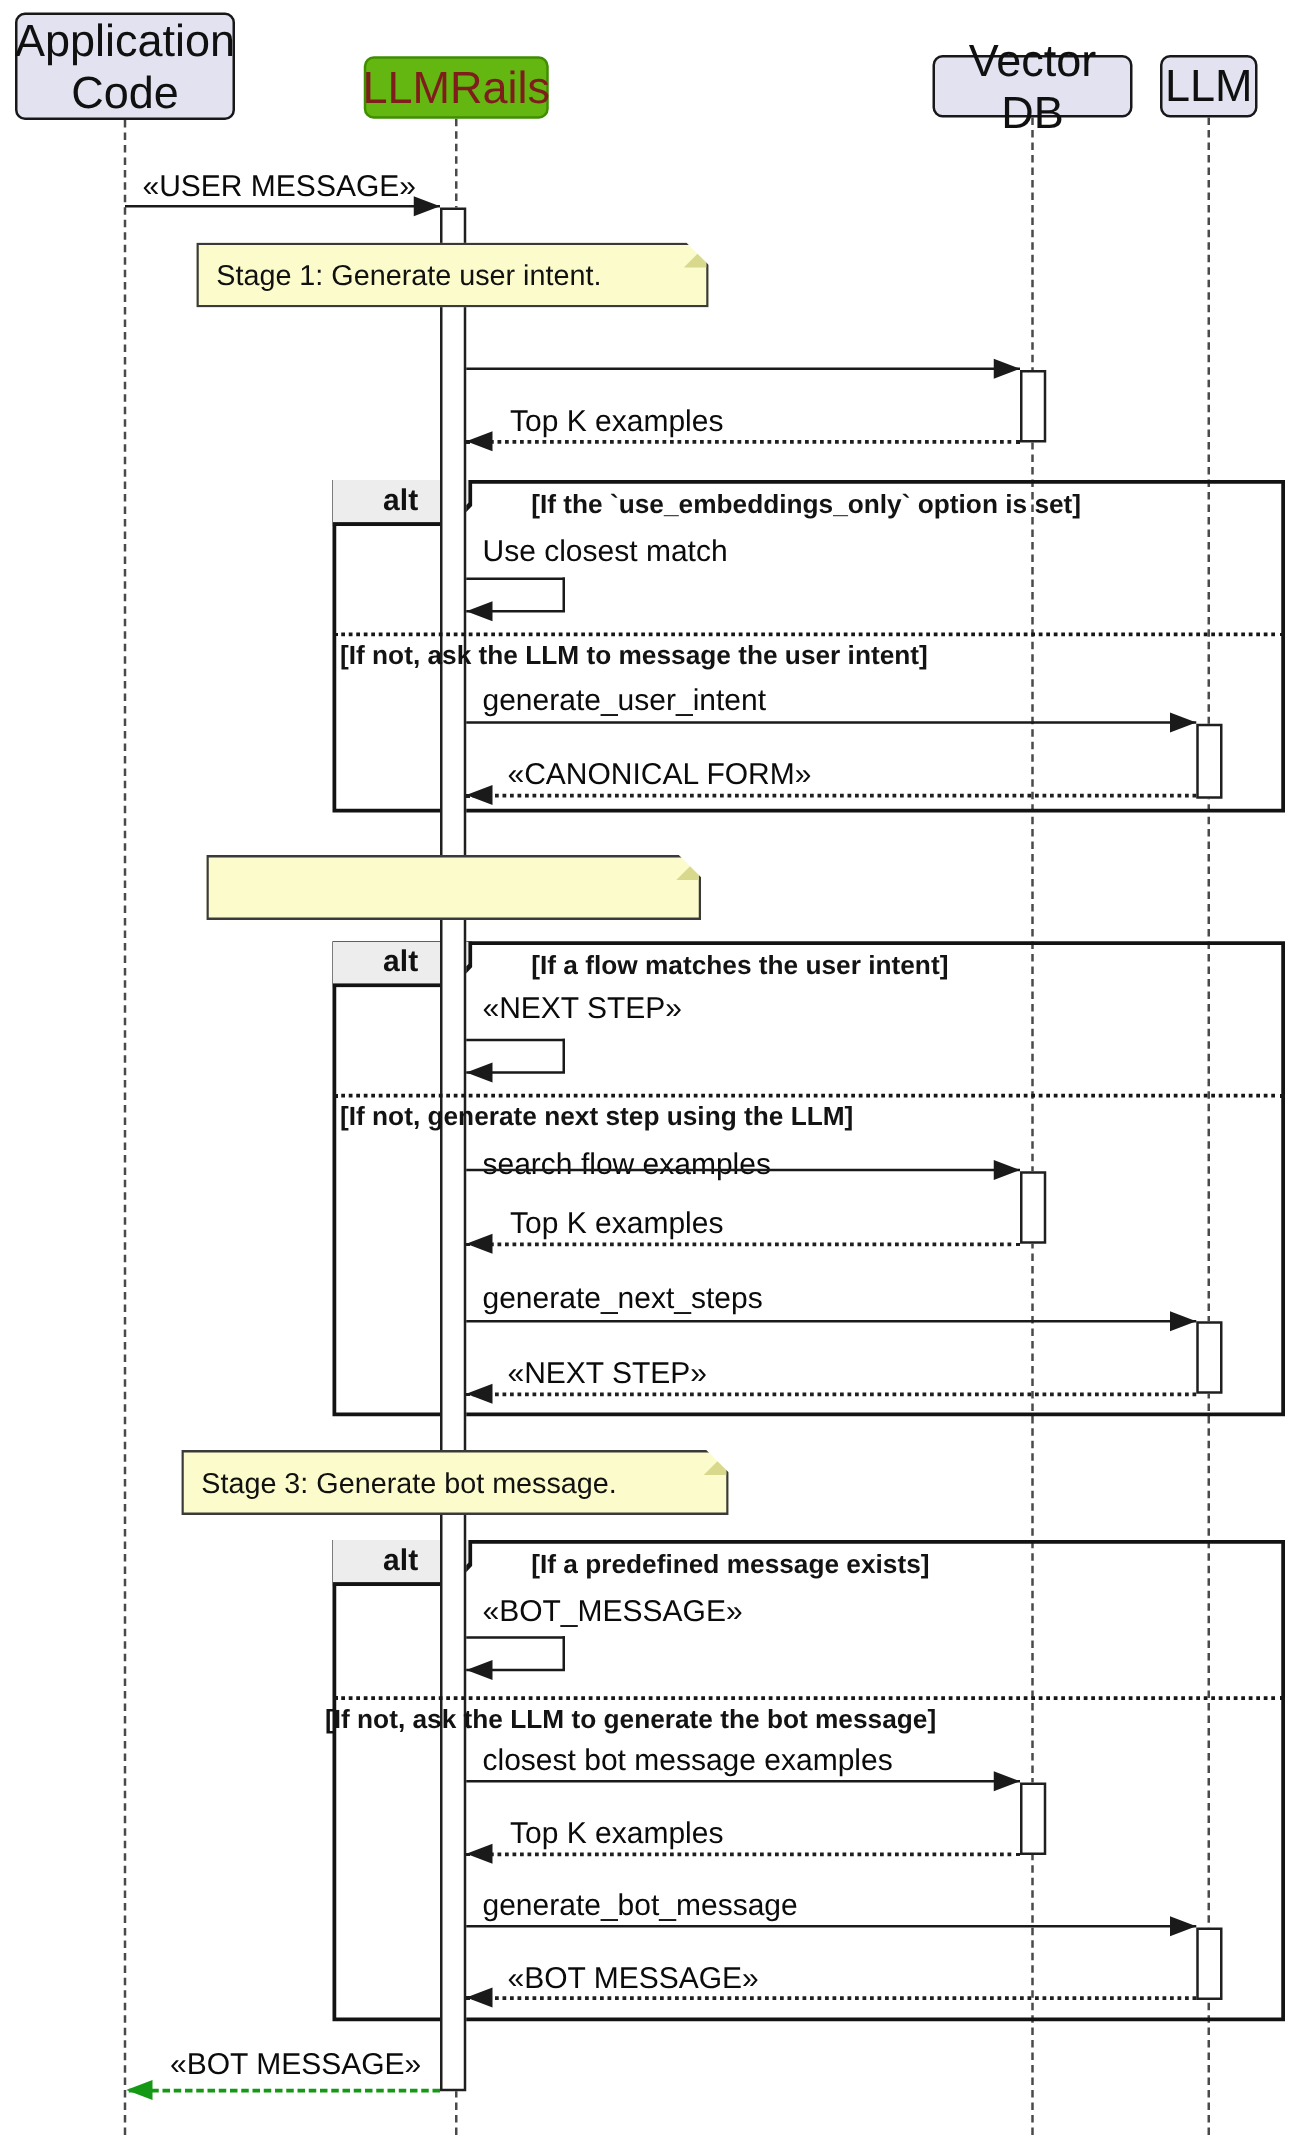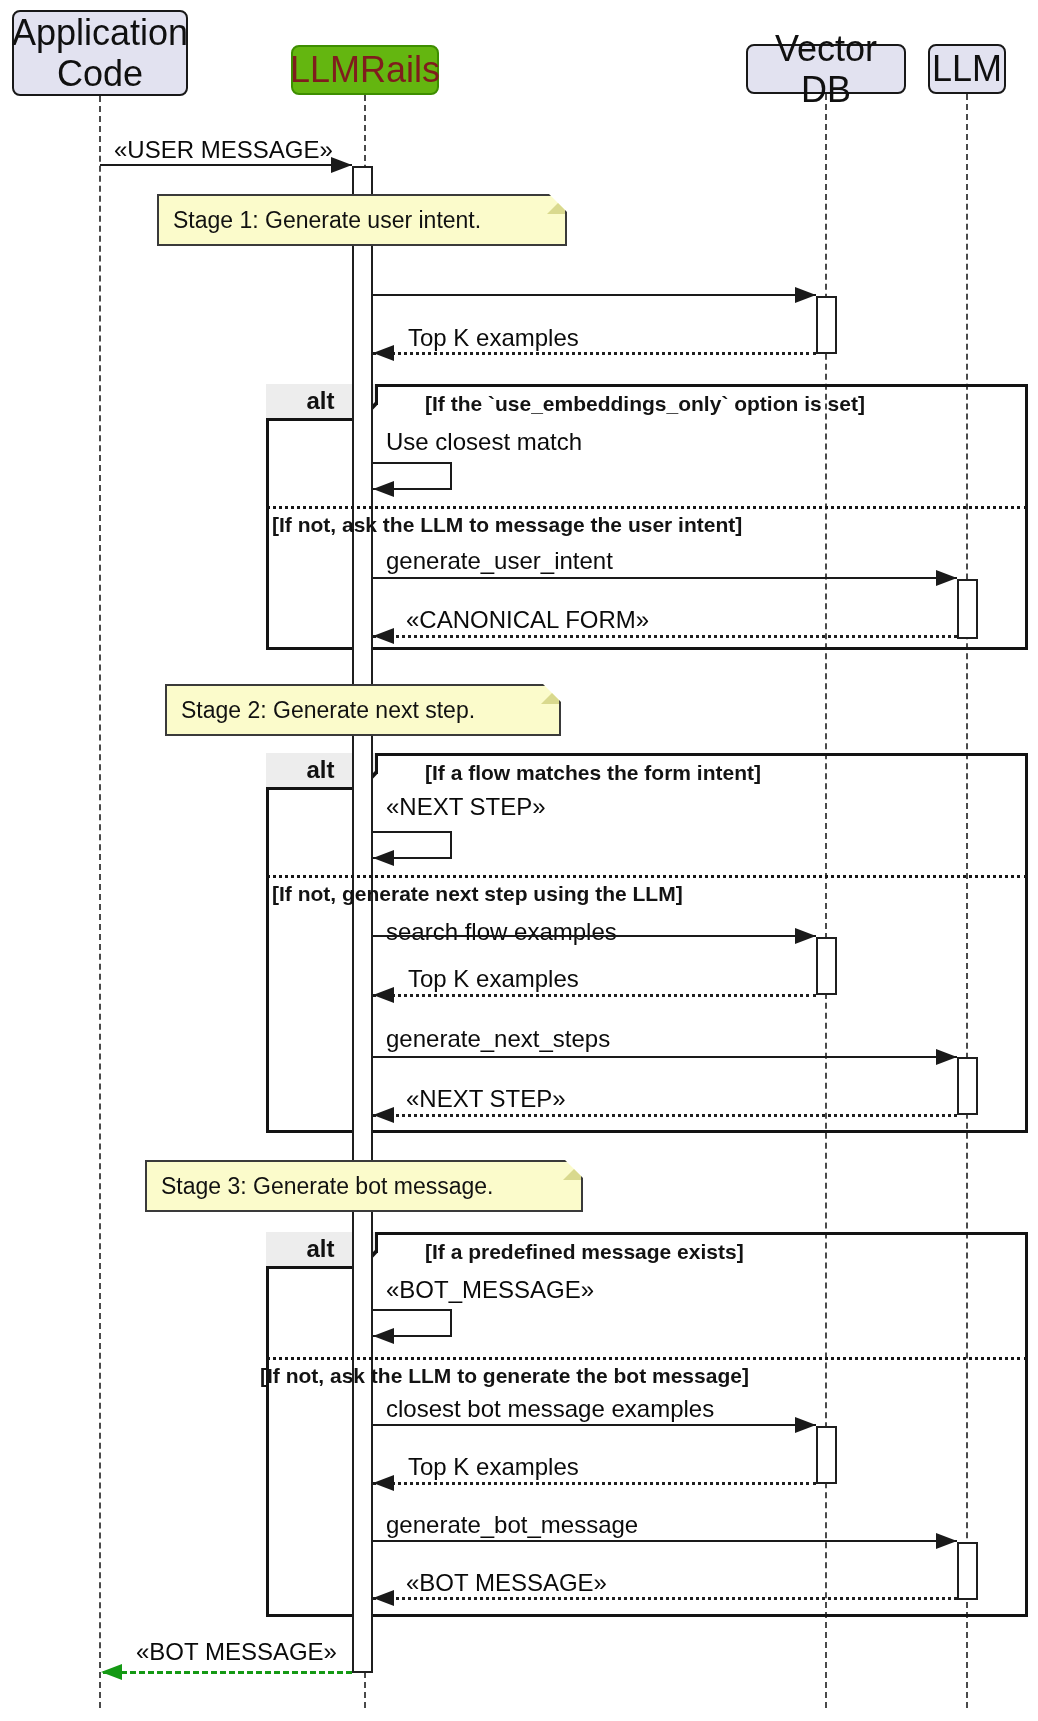--- a/index.html
+++ b/index.html
@@ -78,37 +78,36 @@
   <div class="alt-tab" style="left:266px;top:384px">
     <div class="alt-tab-in">alt</div>
   </div>
   <div class="cond" style="left:425px;top:392px">[If the `use_embeddings_only` option is set]</div>
   <div class="divider" style="left:266px;top:506px;width:762px"></div>
   <div class="cond" style="left:272px;top:513px">[If not, ask the LLM to message the user intent]</div>
 
   <div class="alt-tab" style="left:266px;top:753px">
     <div class="alt-tab-in">alt</div>
   </div>
-  <div class="cond" style="left:425px;top:761px">[If a flow matches the form intent]</div>
+  <div class="cond" style="left:425px;top:761px">[If a flow matches the user intent]</div>
   <div class="divider" style="left:266px;top:875px;width:762px"></div>
   <div class="cond" style="left:272px;top:882px">[If not, generate next step using the LLM]</div>
 
   <div class="alt-tab" style="left:266px;top:1232px">
     <div class="alt-tab-in">alt</div>
   </div>
   <div class="cond" style="left:425px;top:1240px">[If a predefined message exists]</div>
   <div class="divider" style="left:266px;top:1357px;width:762px"></div>
   <div class="cond" style="left:260px;top:1364px">[If not, ask the LLM to generate the bot message]</div>
 
   <div class="note" style="left:157px;top:194px;width:410px;height:52px">
     <span>Stage 1: Generate user intent.</span>
     <span class="note-fold"></span>
   </div>
   <div class="note" style="left:165px;top:684px;width:396px;height:52px">
-    <span>Stage 2: Generate next step.</span>
     <span class="note-fold"></span>
   </div>
   <div class="note" style="left:145px;top:1160px;width:438px;height:52px">
     <span>Stage 3: Generate bot message.</span>
     <span class="note-fold"></span>
   </div>
 
   <div class="msg-label" style="left:114px;top:136px">«USER MESSAGE»</div>
   <div class="line solid" style="left:100px;top:164px;width:252px"></div>
   <div class="head-r" style="left:331px;top:157px"></div>

